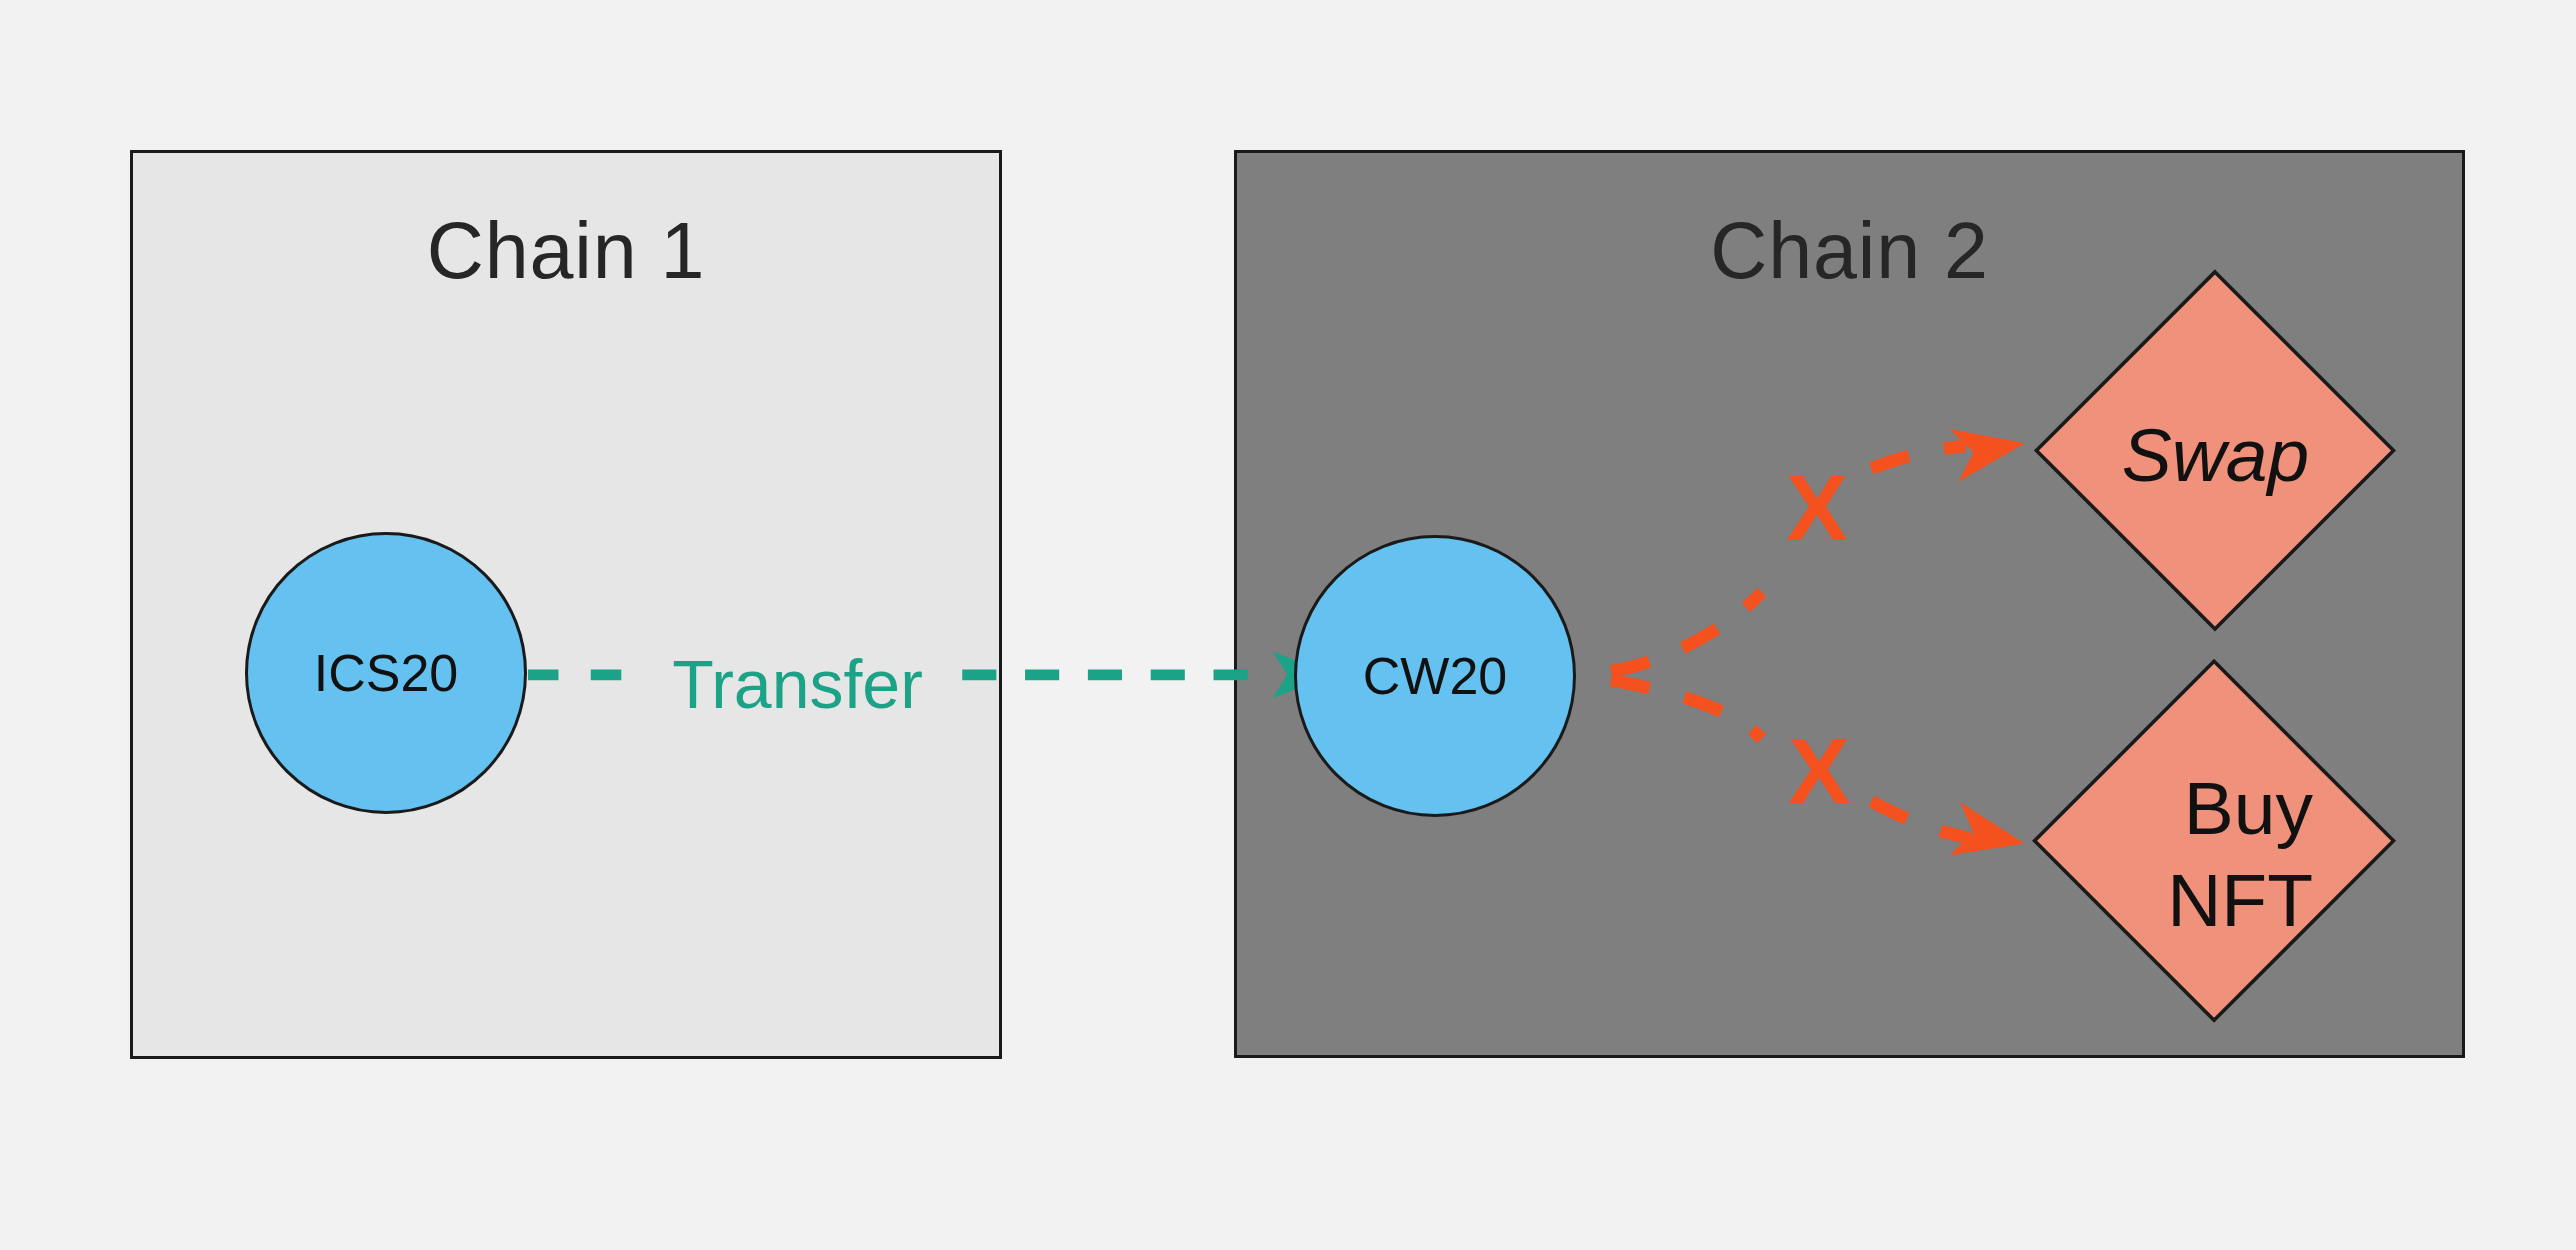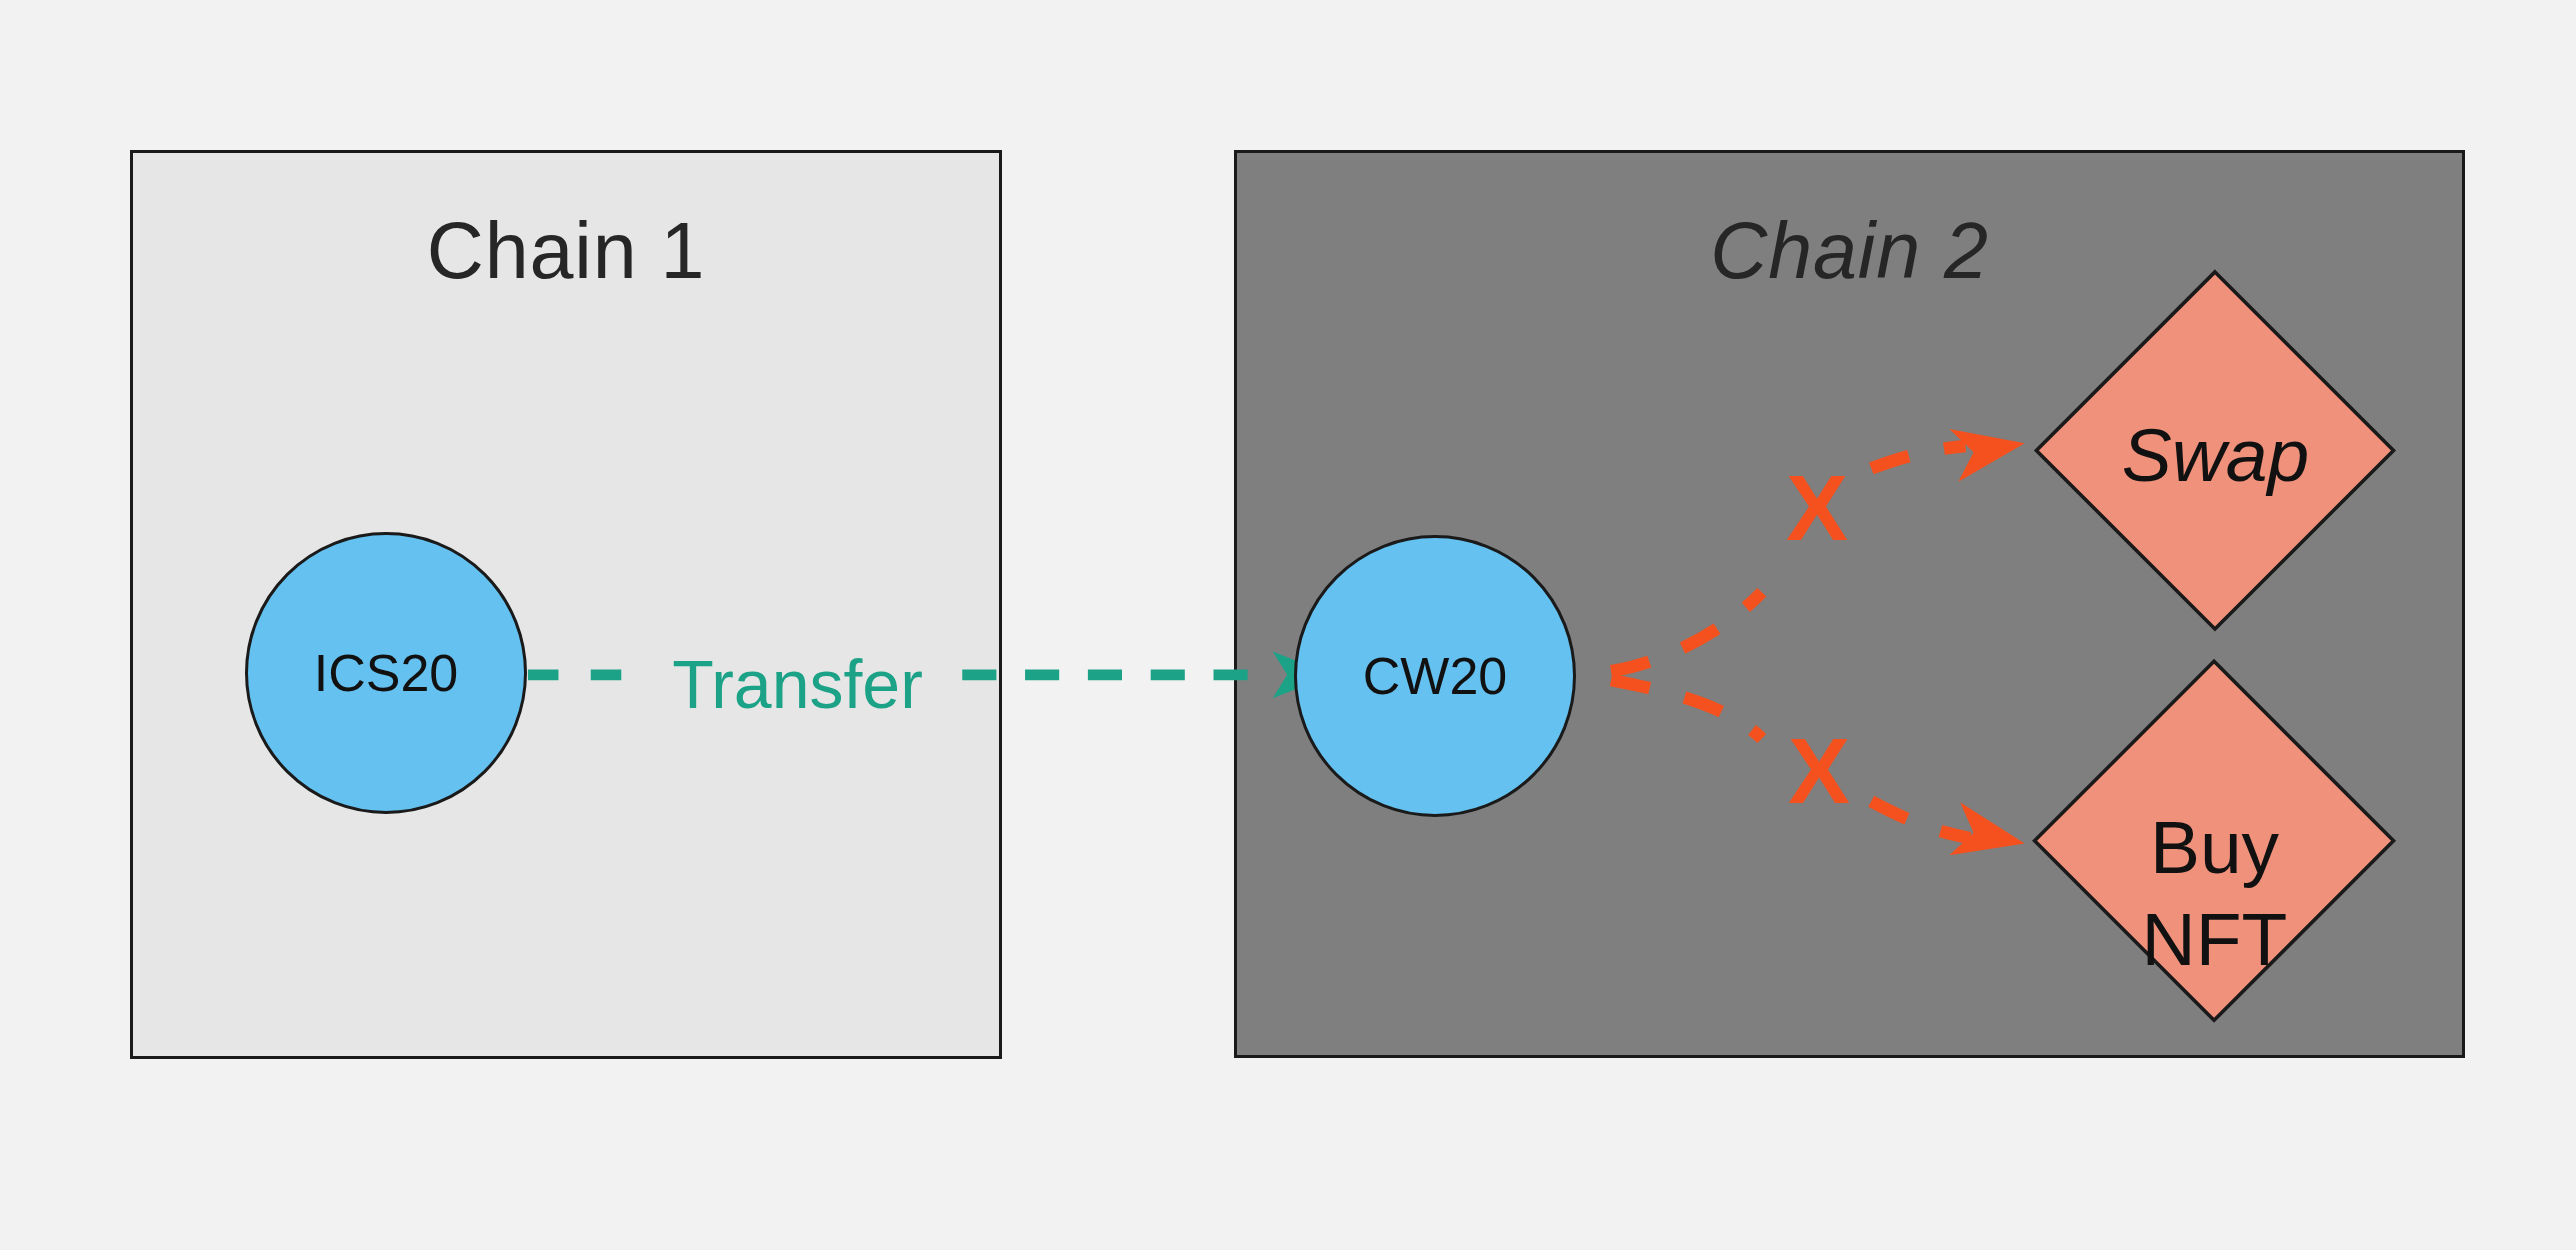--- a/index.html
+++ b/index.html
@@ -9,21 +9,21 @@
     font-family:"Liberation Sans", sans-serif;
   }
   .panel{position:absolute;box-sizing:border-box;border:3.6px solid var(--outline,#1a1a1a);}
   .panel.light{left:130px;top:150px;width:872px;height:909px;background:var(--chain1-fill,#e6e6e6);}
   .panel.dark{left:1234px;top:150px;width:1231px;height:908px;background:var(--chain2-fill,#7f7f7f);}
   .chain-title{
     position:absolute;top:196px;font-size:79px;line-height:1.2;text-align:center;
     color:var(--title-text,#262626);letter-spacing:0.9px;margin-top:8px;
   }
   .chain-title.one{left:130px;width:872px;}
-  .chain-title.two{left:1234px;width:1231px;font-style:italic;}
+  .chain-title.two{left:1234px;width:1231px;}
   .node-circle{
     position:absolute;width:282px;height:282px;border-radius:50%;
     box-sizing:border-box;border:3.6px solid var(--outline,#1a1a1a);
     background:var(--node-blue,#65c1f0);
     display:flex;align-items:center;justify-content:center;
     font-size:52px;color:var(--node-text,#111111);z-index:3;
   }
   .node-circle.ics20{left:245px;top:532px;}
   .node-circle.cw20{left:1294px;top:535px;}
   .overlay{position:absolute;left:0;top:0;z-index:2;}
@@ -36,21 +36,21 @@
   .edge-label{
     position:absolute;z-index:4;text-align:center;
     color:var(--arrow-green,#1ca287);font-size:68px;line-height:1.2;
     left:609px;top:644px;width:377px;
   }
   .shape-label{
     position:absolute;z-index:4;text-align:center;
     color:var(--node-text,#111111);font-size:75px;line-height:1.22;
   }
   .shape-label.swap{left:2036px;top:410px;width:359px;font-style:italic;}
-  .shape-label.buynft{left:2116px;top:802px;width:197px;}
+  .shape-label.buynft{left:2116px;top:763px;width:197px;text-align:right;}
   .x-mark{
     position:absolute;z-index:4;width:90px;text-align:center;
     color:var(--arrow-red,#f4511e);font-size:93px;line-height:1.2;font-weight:700;
   }
   .x-mark.upper{left:1772px;top:453px;}
   .x-mark.lower{left:1774px;top:716px;}
 </style>
 </head>
 <body style="--background: #f2f2f2; --chain1-fill: #e6e6e6; --chain2-fill: #7f7f7f; --outline: #1a1a1a; --node-blue: #65c1f0; --diamond-salmon: #f0917b; --arrow-green: #1ca287; --arrow-red: #f4511e; --title-text: #262626; --node-text: #111111;">
 

